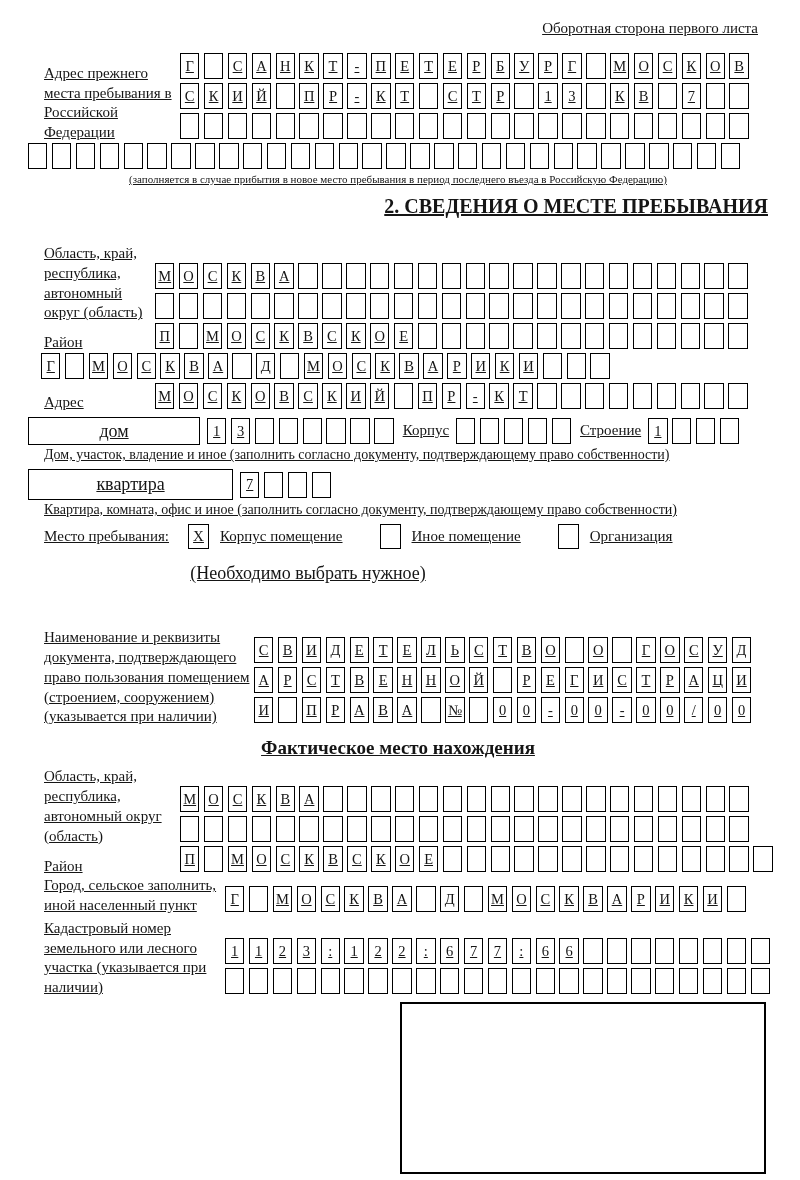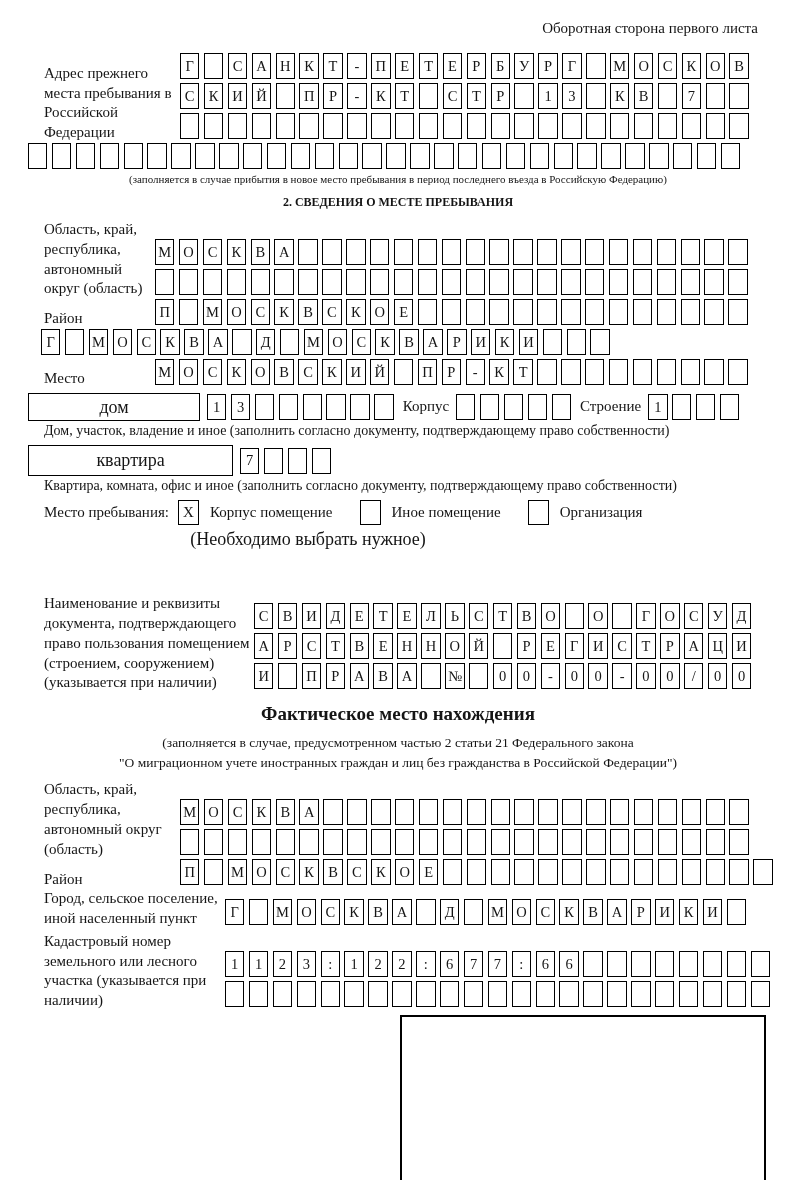--- a/index.html
+++ b/index.html
@@ -2,53 +2,53 @@
 <html><head>
 <meta charset="utf-8">
 <style>
   * { margin:0; padding:0; box-sizing:border-box; }
   html,body { background:#ffffff; }
   body {
     width:800px; height:1180px;
     font-family:"Liberation Serif","DejaVu Serif",serif;
     color:#151515;
   }
-  .page { position:relative; width:796px; height:1180px; padding:20px 28px 16px 28px; overflow:hidden; }
+  .page { position:relative; width:796px; height:1180px; padding:20px 28px 16px 28px; overflow:hidden;text-decoration:underline; }
 
   .corner { text-align:right; font-size:15px; padding-right:10px; margin-bottom:16px; }
 
   .frow { display:flex; align-items:flex-end; }
   .lab { font-size:15px; line-height:1.32; padding-left:16px; }
   .w150 { width:152px; flex-shrink:0; }
   .w125 { width:127px; flex-shrink:0; }
   .w195 { width:197px; flex-shrink:0; }
   .w224 { width:226px; flex-shrink:0; }
 
   .cellrow { display:flex; gap:4.5px; margin-bottom:4px; }
   .cell {
     width:19.4px; height:26px; flex-shrink:0;
     border:1.6px solid #000;
     display:flex; align-items:center; justify-content:center;
     font-size:14.5px; line-height:1;
   }
   .indent-half { margin-left:13px; }
 
   .footnote { text-align:center; font-size:11px; margin:2px 0 10px 0; }
-  .sec-title { text-align:center; font-weight:bold; font-size:12px; margin:4px 0 10px 0; }
+  .sec-title { text-align:right; font-weight:bold; font-size:20px; margin:4px 0 26px 0; }
 
   .inline-box {
     border:1.8px solid #000; height:28px;
     display:flex; align-items:center; justify-content:center;
     font-size:18px; flex-shrink:0;
   }
   .domrow { display:flex; align-items:center; gap:7px; margin:4px 0 2px 0; }
   .domrow .cellrow { margin-bottom:0; }
   .caption { font-size:14px; margin:2px 0 6px 16px; }
 
-  .mesto { display:flex; align-items:center; gap:9px; font-size:15px; margin:6px 0 4px 16px; }
+  .mesto { display:flex; align-items:center; gap:19px; font-size:15px; margin:6px 0 14px 16px; }
   .checkbox {
     width:21px; height:25px; border:1.6px solid #000; flex-shrink:0;
     display:flex; align-items:center; justify-content:center; font-size:15px;
   }
   .opt { display:flex; align-items:center; gap:11px; }
   .opt + .opt { margin-left:18px; }
   .hint { font-size:18px; margin:2px 0 8px 0; width:560px; text-align:center; }
 
   .fact-title { text-align:center; font-weight:bold; font-size:19px; margin:10px 0 8px 0; }
   .fact-note { text-align:center; font-size:13.5px; line-height:1.45; margin-bottom:8px; }
@@ -301,21 +301,21 @@
         <div class="cell">И</div>
         <div class="cell">К</div>
         <div class="cell">И</div>
         <div class="cell"></div>
         <div class="cell"></div>
         <div class="cell"></div>
       </div>
   </div>
 
   <div class="frow">
-    <div class="lab w125">Место</div>
+    <div class="lab w125">Адрес</div>
     <div class="cellrow">
         <div class="cell">М</div>
         <div class="cell">О</div>
         <div class="cell">С</div>
         <div class="cell">К</div>
         <div class="cell">О</div>
         <div class="cell">В</div>
         <div class="cell">С</div>
         <div class="cell">К</div>
         <div class="cell">И</div>
@@ -465,24 +465,20 @@
           <div class="cell">0</div>
           <div class="cell">0</div>
           <div class="cell">/</div>
           <div class="cell">0</div>
           <div class="cell">0</div>
         </div>
     </div>
   </div>
 
   <div class="fact-title">Фактическое место нахождения</div>
-  <div class="fact-note">
-    <div>(заполняется в случае, предусмотренном частью 2 статьи 21 Федерального закона</div>
-    <div>"О миграционном учете иностранных граждан и лиц без гражданства в Российской Федерации")</div>
-  </div>
 
   <div class="frow">
     <div class="lab w150">Область, край, республика, автономный округ (область)</div>
     <div>
       <div class="cellrow">
           <div class="cell">М</div>
           <div class="cell">О</div>
           <div class="cell">С</div>
           <div class="cell">К</div>
           <div class="cell">В</div>
@@ -560,21 +556,21 @@
         <div class="cell"></div>
         <div class="cell"></div>
         <div class="cell"></div>
         <div class="cell"></div>
         <div class="cell"></div>
         <div class="cell"></div>
       </div>
   </div>
 
   <div class="frow">
-    <div class="lab w195">Город, сельское поселение, иной населенный пункт</div>
+    <div class="lab w195">Город, сельское заполнить, иной населенный пункт</div>
     <div class="cellrow">
         <div class="cell">Г</div>
         <div class="cell"></div>
         <div class="cell">М</div>
         <div class="cell">О</div>
         <div class="cell">С</div>
         <div class="cell">К</div>
         <div class="cell">В</div>
         <div class="cell">А</div>
         <div class="cell"></div>

